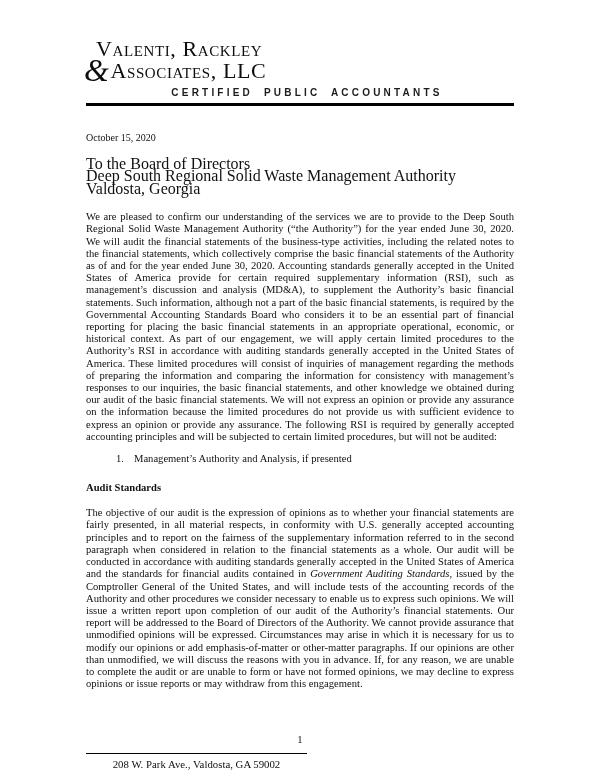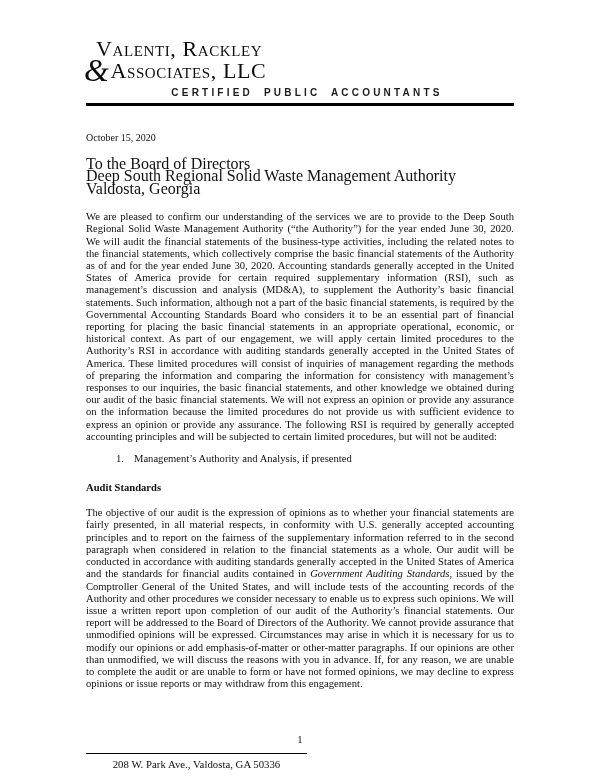--- a/index.html
+++ b/index.html
@@ -143,16 +143,16 @@
 
   <div class="section-heading">Audit Standards</div>
 
   <div class="body-text para2">
     <span>The objective of our audit is the expression of opinions as to whether your financial statements are fairly presented, in all material respects, in conformity with U.S. generally accepted accounting principles and to report on the fairness of the supplementary information referred to in the second paragraph when considered in relation to the financial statements as a whole. Our audit will be conducted in accordance with auditing standards generally accepted in the United States of America and the standards for financial audits contained in </span><span class="italic">Government Auditing Standards</span><span>, issued by the Comptroller General of the United States, and will include tests of the accounting records of the Authority and other procedures we consider necessary to enable us to express such opinions. We will issue a written report upon completion of our audit of the Authority’s financial statements. Our report will be addressed to the Board of Directors of the Authority. We cannot provide assurance that unmodified opinions will be expressed. Circumstances may arise in which it is necessary for us to modify our opinions or add emphasis-of-matter or other-matter paragraphs. If our opinions are other than unmodified, we will discuss the reasons with you in advance. If, for any reason, we are unable to complete the audit or are unable to form or have not formed opinions, we may decline to express opinions or issue reports or may withdraw from this engagement.</span>
   </div>
 
   <div class="page-number">1</div>
 
   <div class="footer">
-    <div class="footer-cell left">208 W. Park Ave., Valdosta, GA  50336</div>
+    <div class="footer-cell left">208 W. Park Ave., Valdosta, GA  59002</div>
   </div>
 
 </div>
 
 </body></html>

